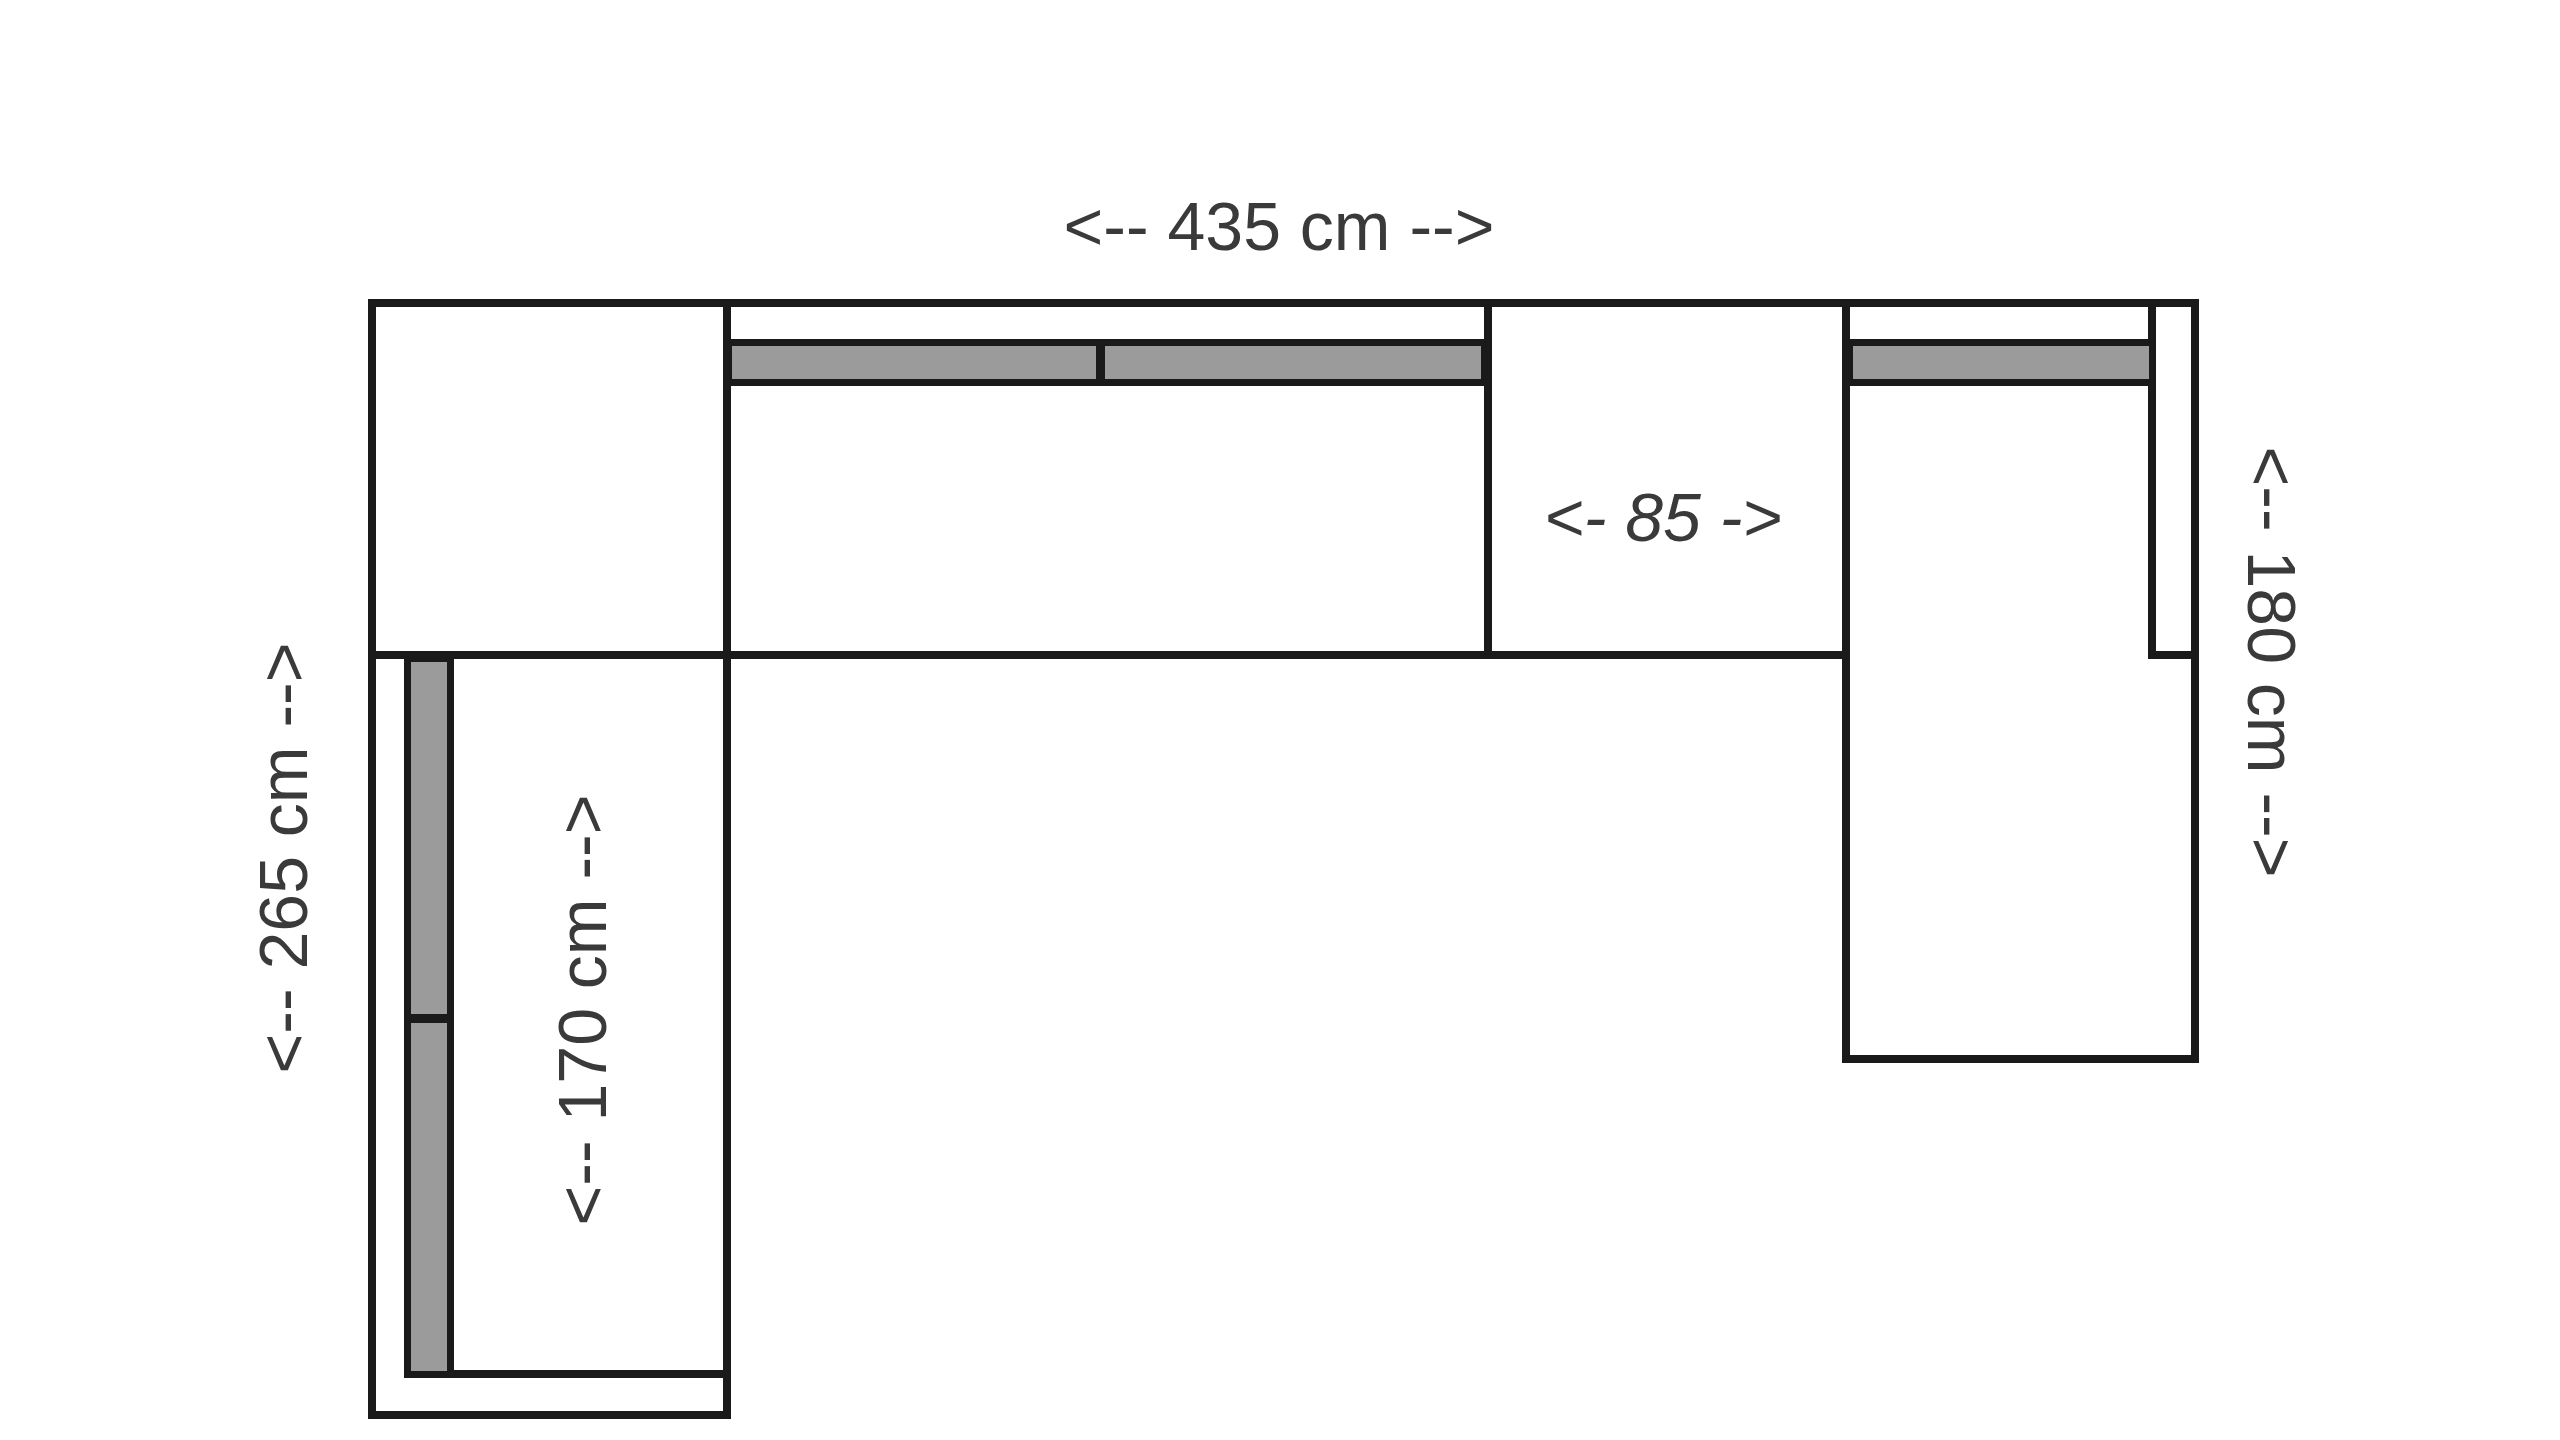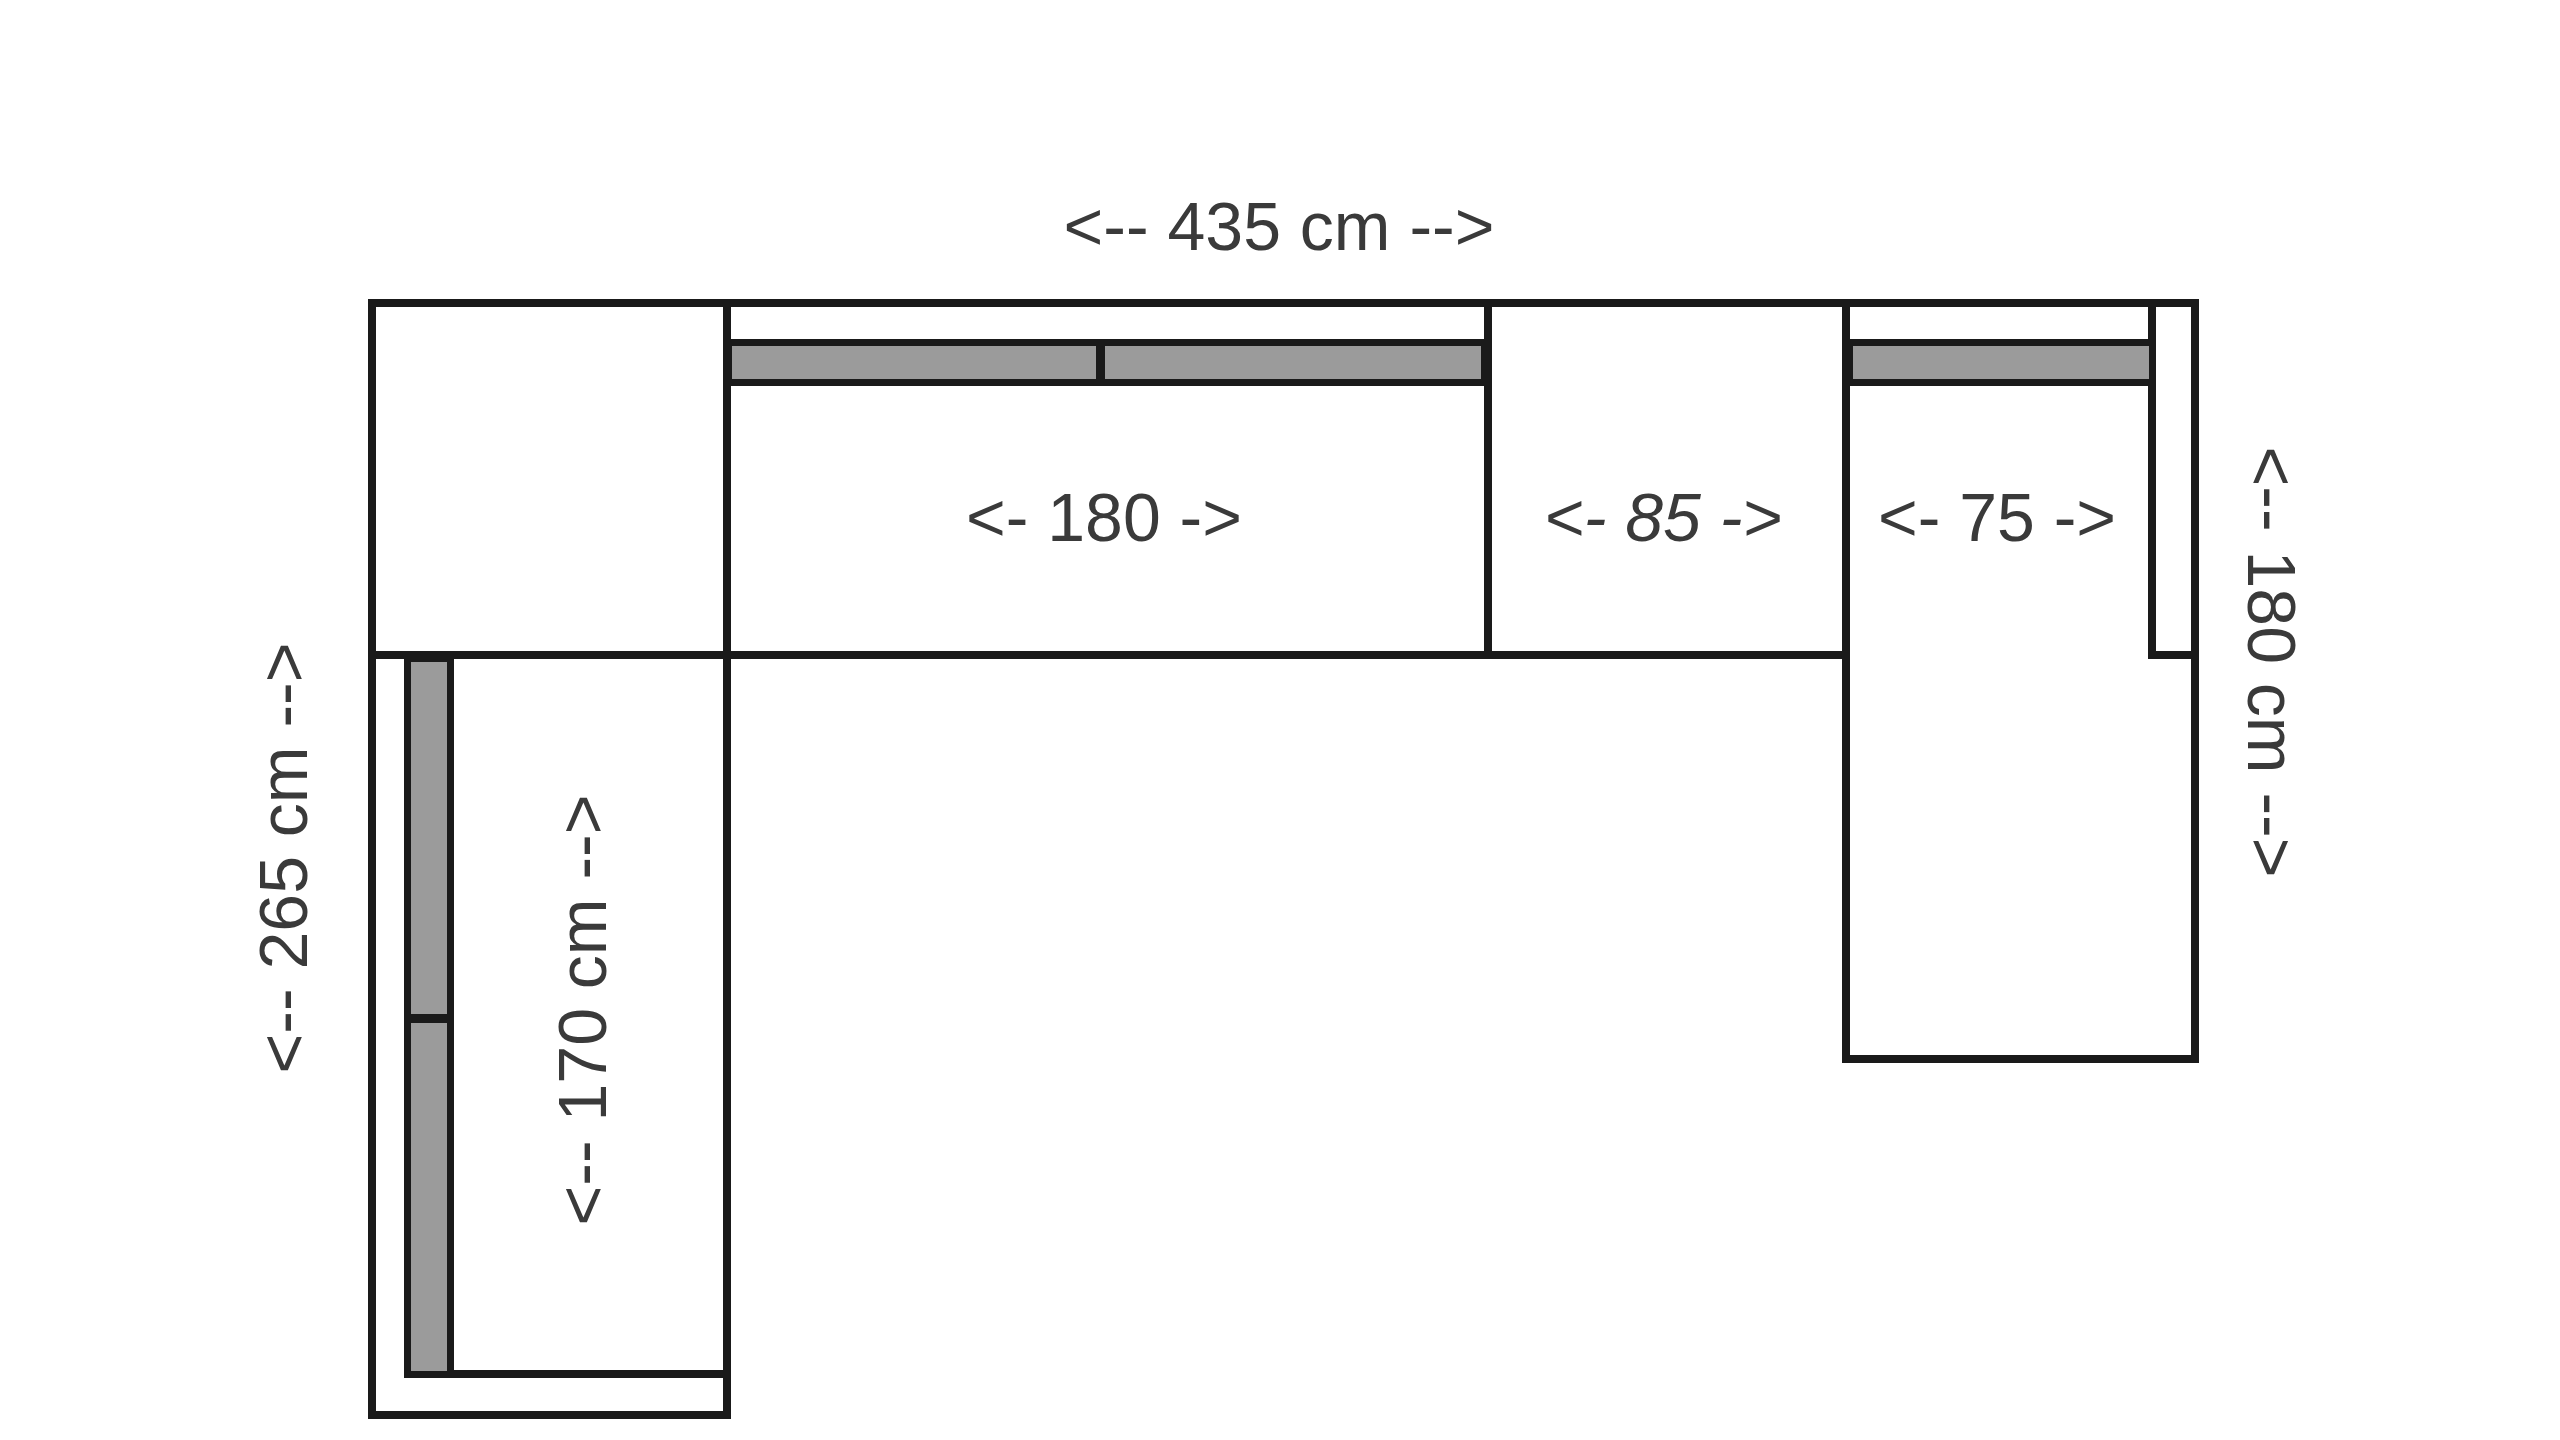--- a/index.html
+++ b/index.html
@@ -35,20 +35,18 @@
   <div class="ink" style="left:2148px;top:651px;width:51px;height:8px;"></div>
   <div class="ink" style="left:404px;top:1370px;width:327px;height:8px;"></div>
 
   <div class="bar" style="left:725px;top:339px;width:763px;height:47px;"></div>
   <div class="ink" style="left:1096px;top:339px;width:9px;height:47px;"></div>
   <div class="bar" style="left:1846px;top:339px;width:310px;height:47px;"></div>
   <div class="bar" style="left:404px;top:655px;width:50px;height:723px;"></div>
   <div class="ink" style="left:404px;top:1014px;width:50px;height:9px;"></div>
 
   <div class="lbl" style="left:1279px;top:226px;">&lt;-- 435 cm --&gt;</div>
-  <div class="lbl" style="left:1104px;top:517px;">&lt;- 180 -&gt;</div>
   <div class="lbl" style="left:1663px;top:517px;font-style:italic;">&lt;- 85 -&gt;</div>
-  <div class="lbl" style="left:1997px;top:517px;">&lt;- 75 -&gt;</div>
   <div class="lbl rot-ccw" style="left:283px;top:858px;">&lt;-- 265 cm --&gt;</div>
   <div class="lbl rot-ccw" style="left:582px;top:1010px;">&lt;-- 170 cm --&gt;</div>
   <div class="lbl rot-cw" style="left:2272px;top:662px;">&lt;-- 180 cm --&gt;</div>
 
 </div>
 
 </body></html>

